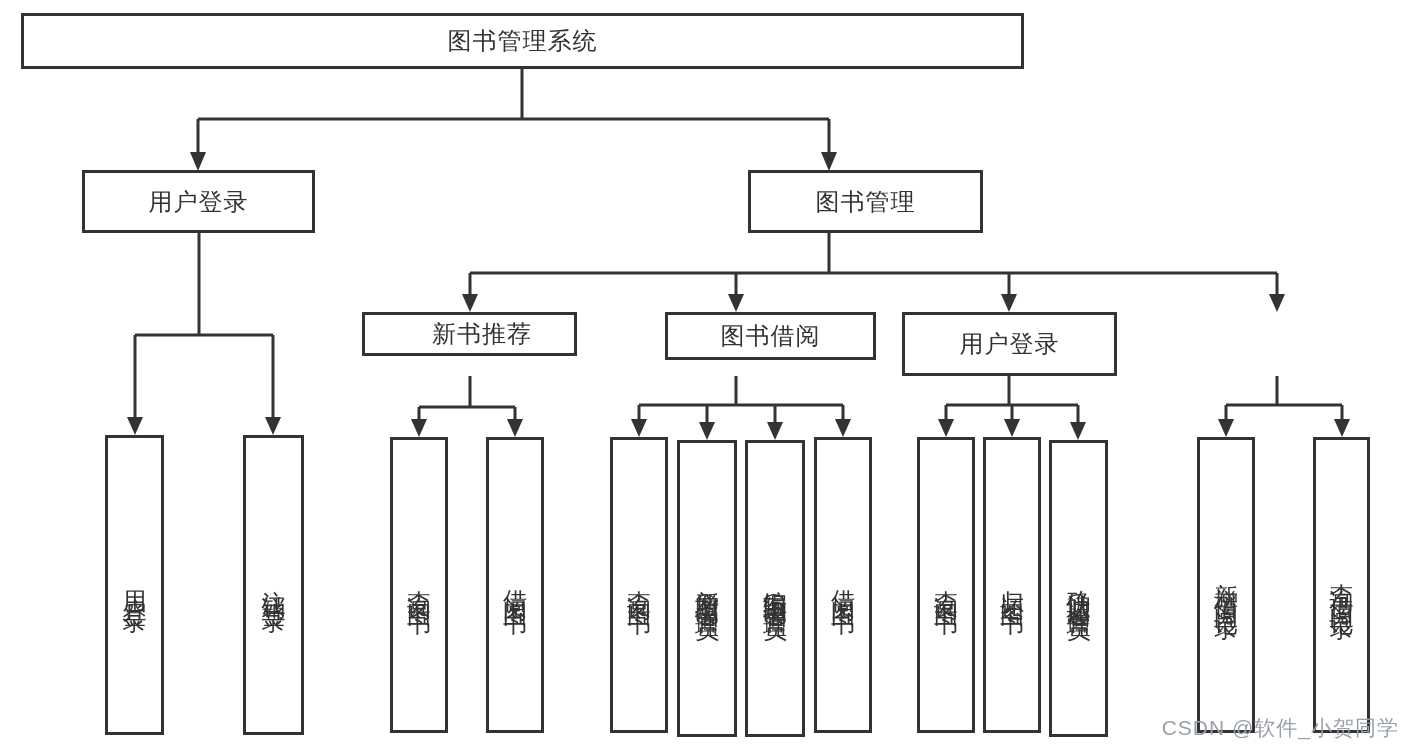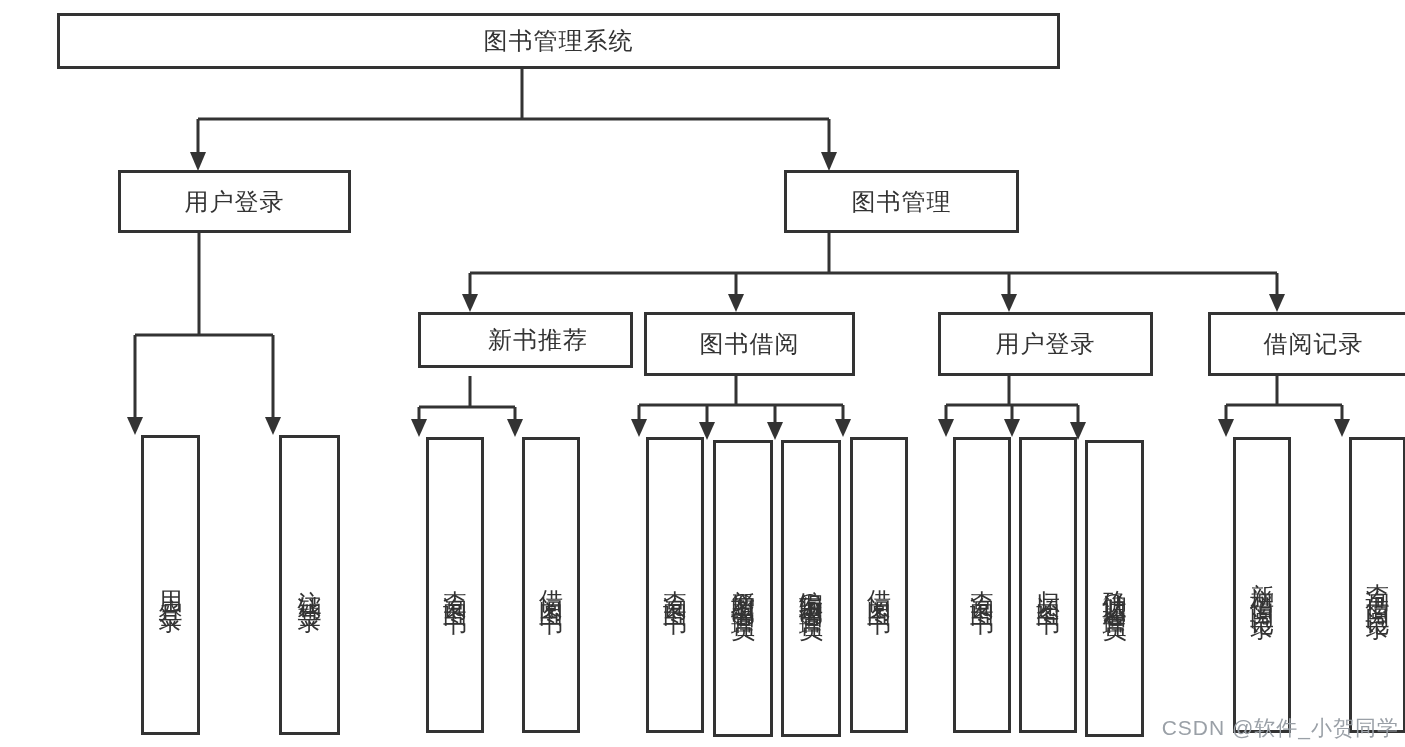--- a/index.html
+++ b/index.html
@@ -38,21 +38,20 @@
   }
   .node {
     position: absolute;
     box-sizing: border-box;
     border: 3px solid var(--line);
     background: var(--background);
     display: flex;
     align-items: center;
     justify-content: center;
     color: var(--text);
-    margin-left: 36px;
   }
   .hbox span {
     font-size: 24px;
     letter-spacing: 1px;
     white-space: nowrap;
   }
   .vbox span {
     writing-mode: vertical-rl;
     text-orientation: mixed;
     font-size: 24px;
@@ -118,31 +117,28 @@
     <span>图书管理系统</span>
   </div>
 
   <div class="node hbox" style="left:82px; top:170px; width:233px; height:63px;">
     <span>用户登录</span>
   </div>
   <div class="node hbox" style="left:748px; top:170px; width:235px; height:63px;">
     <span>图书管理</span>
   </div>
 
-  <div class="node hbox" style="left:382px; top:312px; width:215px; height:56px;padding-left:25px;">
+  <div class="node hbox" style="left:362px; top:312px; width:215px; height:44px;padding-left:25px;">
     <span>新书推荐</span>
   </div>
-  <div class="node hbox" style="left:608px; top:312px; width:211px; height:64px;justify-content:center;">
+  <div class="node hbox" style="left:665px; top:312px; width:211px; height:48px;justify-content:center;">
     <span>图书借阅</span>
   </div>
   <div class="node hbox" style="left:902px; top:312px; width:215px; height:64px;">
     <span>用户登录</span>
-  </div>
-  <div class="node hbox" style="left:1172px; top:312px; width:211px; height:64px;">
-    <span>借阅记录</span>
   </div>
 
   <div class="node vbox" style="left:105px; top:435px; width:59px; height:300px;">
     <span>用户登录</span>
   </div>
   <div class="node vbox" style="left:243px; top:435px; width:61px; height:300px;">
     <span>注销登录</span>
   </div>
 
   <div class="node vbox" style="left:390px; top:437px; width:58px; height:296px;">

